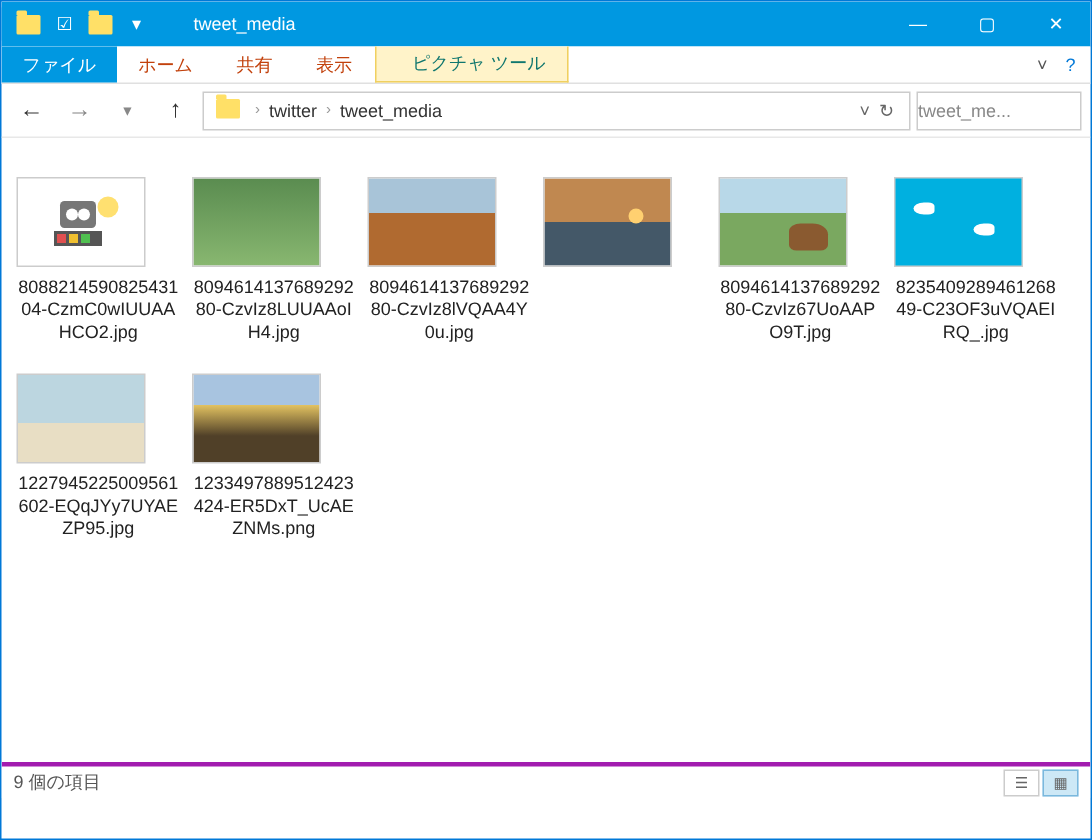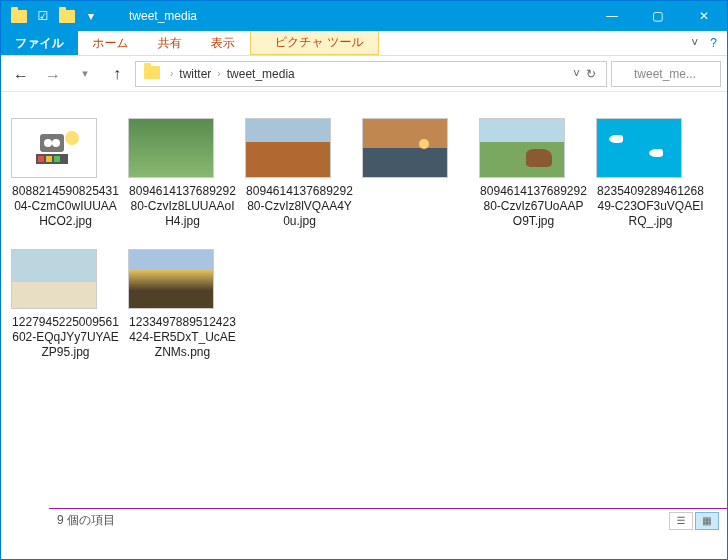--- a/index.html
+++ b/index.html
@@ -9,41 +9,41 @@
 .titlebar .qat { display: flex; align-items: center; padding: 0 6px; background: #0098e1; }
 .qat-icon { width: 22px; height: 22px; display: flex; align-items: center; justify-content: center; margin: 0 1px; font-size: 12px; }
 .folder-glyph { width: 16px; height: 13px; background: #ffe067; border-radius: 1px; position: relative; }
 .folder-glyph::before { content: ""; position: absolute; top: -3px; left: 0; width: 7px; height: 3px; background: #ffe067; border-radius: 1px 1px 0 0; }
 .context-tab { background: #fce38a; color: #555; padding: 6px 40px; font-size: 12px; height: 30px; display: flex; align-items: center; }
 .titlebar .title { flex: 1; padding-left: 20px; font-size: 12px; color: #fff; }
 .wincontrols { display: flex; height: 30px; }
 .wincontrols div { width: 46px; display: flex; align-items: center; justify-content: center; font-size: 12px; color: #fff; }
 
 .ribbon-row { height: 25px; display: flex; align-items: stretch; background: #fff; border-bottom: 1px solid #e0e0e0; }
-.file-tab { background: #0098e1; color: #fff; padding: 0 14px; font-size: 12px; display: flex; align-items: center; font-weight: bold; }
+.file-tab { background: #0098e1; color: #fff; padding: 0 14px; font-size: 12px; display: flex; align-items: center; }
 .ribbon-tab { padding: 0 14px; font-size: 12px; color: #c2410c; display: flex; align-items: center; border-right: 1px solid transparent; }
-.ribbon-tab.orange { background: #fff3c9; color: #c2410c; border: 1px solid #f0d060; border-top: none; padding-left: 24px; }
+.ribbon-tab.orange { background: #fff3c9; color: #0f766e; border: 1px solid #f0d060; border-top: none; padding-left: 24px; }
 .ribbon-right { margin-left: auto; display: flex; align-items: center; padding-right: 10px; gap: 12px; color: #555; font-size: 12px; }
 
 .navbar { height: 36px; display: flex; align-items: center; padding: 4px 6px; gap: 4px; border-bottom: 1px solid #e8e8e8; }
 .nav-btn { width: 28px; height: 28px; display: flex; align-items: center; justify-content: center; color: #888; font-size: 16px; }
 .nav-btn.enabled { color: #333; }
 .breadcrumb { flex: 1; height: 26px; border: 1px solid #ccc; display: flex; align-items: center; padding: 0 4px; font-size: 12px; color: #333; }
 .breadcrumb .sep { color: #999; padding: 0 6px; font-size: 10px; }
 .bc-icon { margin: 0 4px; }
 .bc-end { margin-left: auto; display: flex; align-items: center; gap: 6px; color: #666; padding-right: 6px; }
-.search { width: 110px; height: 26px; border: 1px solid #ccc; font-size: 12px; color: #888; padding: 0 22px; display: flex; align-items: center; }
+.search { width: 110px; height: 26px; border: 1px solid #ccc; font-size: 12px; color: #888; padding: 0 0; display: flex; align-items: center; }
 
 .content { position: relative; height: 440px; overflow: auto; padding: 20px 6px; }
 .grid { display: flex; flex-wrap: wrap; gap: 0; }
 .item { width: 117px; display: flex; flex-direction: column; align-items: flex-start; padding: 6px 4px 14px; }
 .thumb { width: 86px; height: 60px; background: #ddd; border: 1px solid #ccc; display: flex; align-items: center; justify-content: center; overflow: hidden; }
 .filename { font-size: 12px; color: #222; text-align: center; margin-top: 6px; line-height: 1.25; word-break: break-all; max-width: 110px; }
 
-.statusbar { position: absolute; bottom: 0; left: 0; right: 0; height: 24px; border-top: 1px solid #a21caf; display: flex; align-items: center; padding: 0 8px; font-size: 12px; color: #555; background: #fff; margin-left: 48px; }
+.statusbar { position: absolute; bottom: 0; left: 0; right: 0; height: 24px; border-top: 3px solid #a21caf; display: flex; align-items: center; padding: 0 8px; font-size: 12px; color: #555; background: #fff; }
 .statusbar .view-btns { margin-left: auto; display: flex; gap: 2px; }
 .view-btn { width: 24px; height: 18px; border: 1px solid #ccc; display: flex; align-items: center; justify-content: center; font-size: 10px; color: #666; }
 .view-btn.active { background: #cde8f6; border-color: #7ab8dd; }
 
 
 .t-robot { background: #fff; }
 .t-robot svg { width: 60px; height: 44px; }
 .t-green { background: linear-gradient(#5a8c50,#88b770); }
 .t-autumn { background: linear-gradient(#a8c4d8 40%,#b06a30 40%); }
 .t-sunset { background: linear-gradient(#c08850 50%,#445868 50%); position: relative; }

